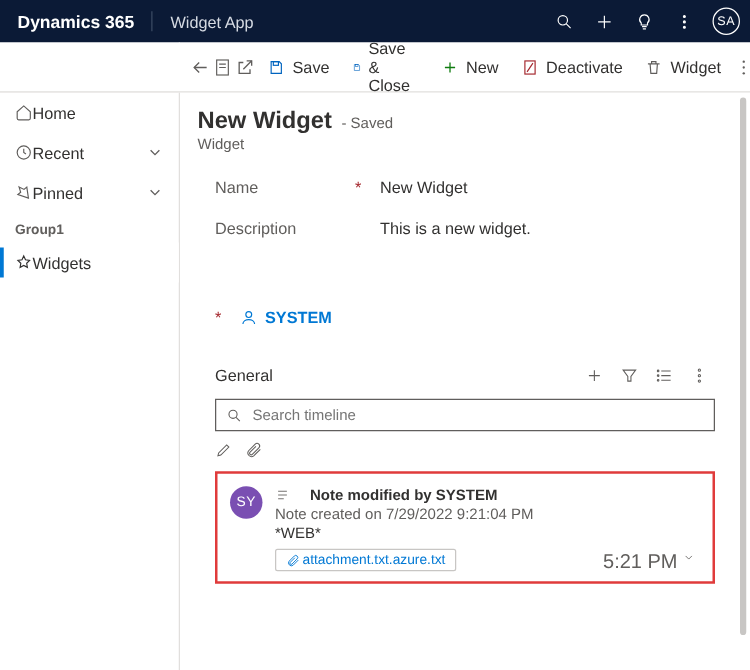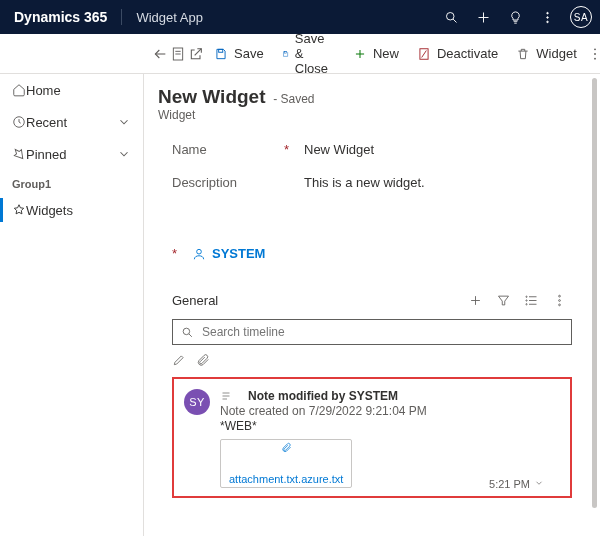--- a/index.html
+++ b/index.html
@@ -73,23 +73,23 @@
   .note-enter svg.clip { width:14px; height:14px; stroke:#605e5c; fill:none; stroke-width:1.4; }
   
   .note-card { margin:0 14px 14px; border:2px solid #e03b3b; padding:10px 10px 8px 10px; position:relative; }
   .note-row { display:flex; gap:10px; }
   .avatar { width:26px; height:26px; border-radius:50%; background:#7a4fb2; color:#fff; font-size:11px; display:flex; align-items:center; justify-content:center; flex-shrink:0; letter-spacing:0.5px; }
   .note-body { flex:1; font-size:12px; }
   .note-title { font-weight:600; display:flex; align-items:center; gap:16px; }
   .note-title svg { width:12px; height:12px; stroke:#605e5c; fill:none; stroke-width:1.4; }
   .note-sub { color:#605e5c; margin-top:1px; }
   .note-web { margin-top:1px; }
-  .attach { margin-top:6px; display:inline-flex; align-items:center; gap:20px; border:1px solid #c8c6c4; padding:2px 8px; font-size:11px; color:#0078d4; border-radius:2px;flex-direction:column; }
+  .attach { margin-top:6px; display:inline-flex; align-items:center; gap:2px; border:1px solid #c8c6c4; padding:2px 8px; font-size:11px; color:#0078d4; border-radius:2px; }
   .attach svg { width:11px; height:11px; stroke:#0078d4; fill:none; stroke-width:1.6; }
-  .note-time { position:absolute; right:26px; bottom:6px; font-size:11px; color:#605e5c; display:flex; align-items:flex-start; gap:4px; }
+  .note-time { position:absolute; right:14px; bottom:6px; font-size:16px; color:#605e5c; display:flex; align-items:flex-start; gap:4px; }
   .note-time svg { width:10px; height:10px; stroke:#605e5c; fill:none; stroke-width:1.6; }
 </style>
 </head>
 <body>
 
 <div class="topbar">
   <span class="brand">Dynamics 365</span>
   <div class="brand-div"></div>
   <span class="appname">Widget App</span>
   <div class="spacer"></div>

